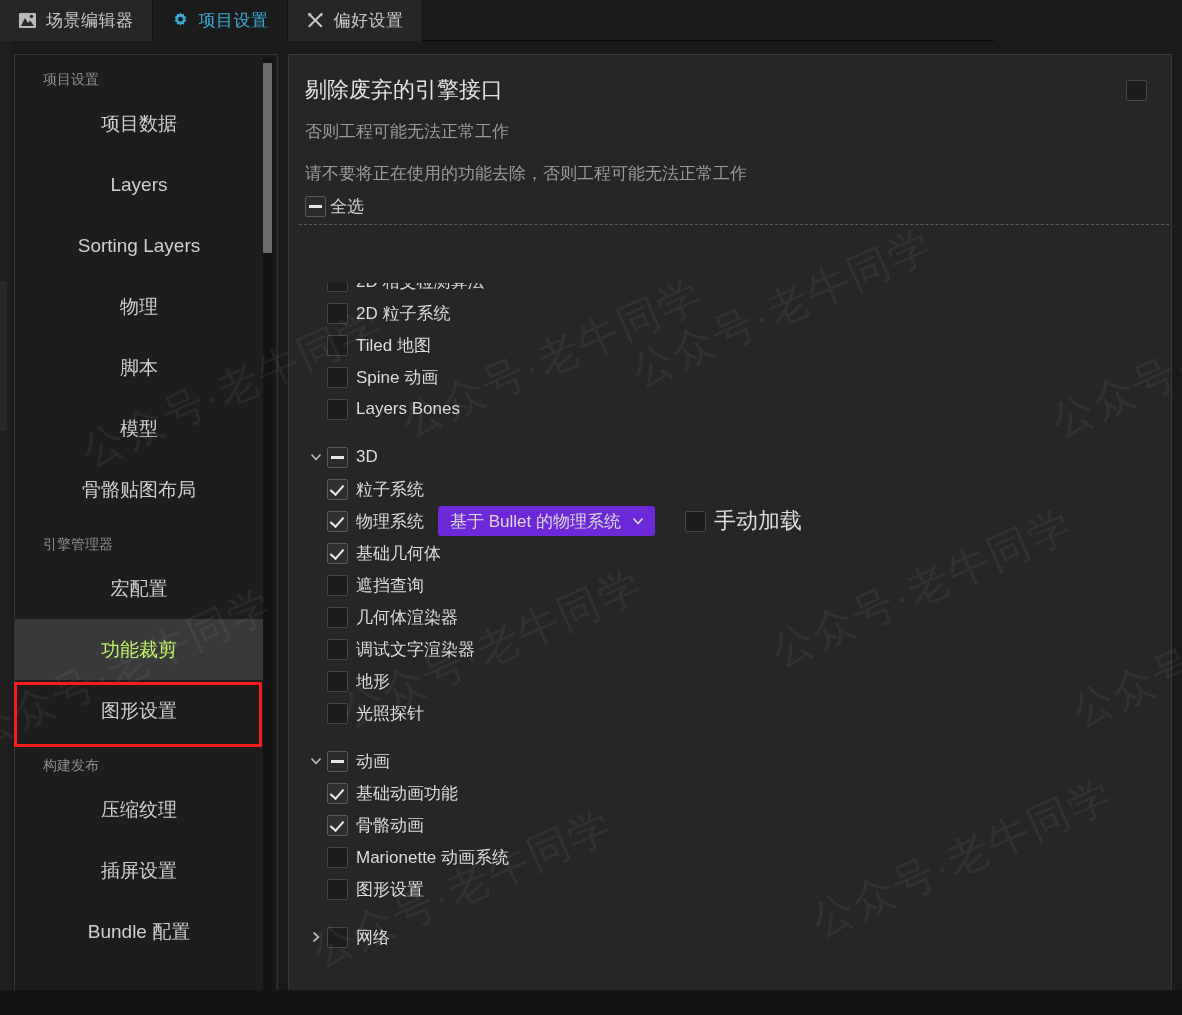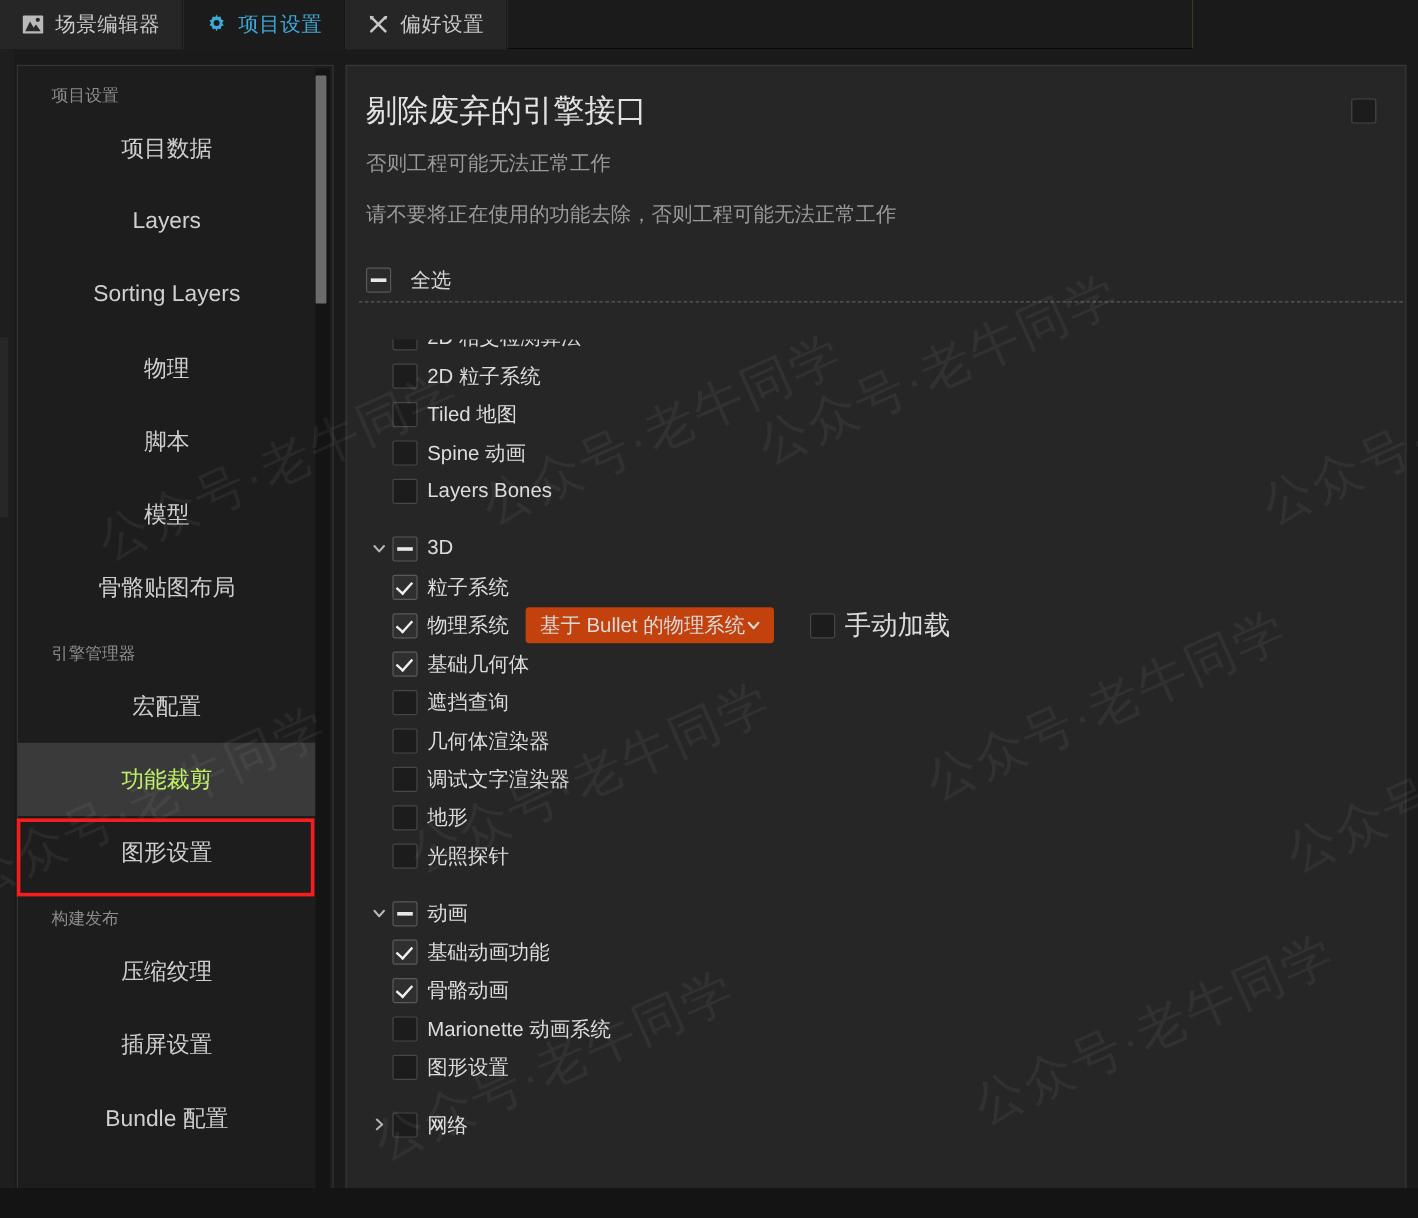--- a/index.html
+++ b/index.html
@@ -103,21 +103,21 @@
     border:1px solid #383838;
     box-sizing:border-box;
     overflow:hidden;
   }
 
   .main-header{
     display:flex;align-items:center;
     padding:20px 24px 0 16px;
   }
   .main-header .htitle{
-    font-size:26px;color:#e2e2e2;flex:1;
+    font-size:22px;color:#e2e2e2;flex:1;
   }
   .cbox{
     width:21px;height:21px;
     background:#1c1c1c;
     border:1px solid #464646;
     box-sizing:border-box;
     display:inline-block;
     position:relative;
     flex:none;
     border-radius:2px;
@@ -134,23 +134,23 @@
     content:"";position:absolute;left:3px;top:8px;
     width:13px;height:3px;background:#e8e8e8;
   }
 
   .hint{
     font-size:17px;color:#9a9a9a;
     padding:12px 0 0 16px;
     line-height:30px;
   }
   .selectall-row{
-    display:flex;align-items:center;gap:16px;
+    display:flex;align-items:center;gap:4px;
     padding:6px 0 6px 16px;
-    font-size:17px;color:#d6d6d6;margin-top:22px;
+    font-size:17px;color:#d6d6d6;
   }
   .dashed-sep{
     border-top:1px dashed #5c5c5c;
     margin:0 2px 0 10px;
   }
 
   
   .tree-scroll{
     position:absolute;left:0;top:228px;width:882px;height:745px;
     overflow:hidden;
@@ -168,22 +168,22 @@
   .trow.group{ font-size:17px; }
   .twist{
     width:22px;flex:none;display:flex;align-items:center;justify-content:center;
     color:#bdbdbd;
   }
   .trow .lbl{ margin-left:8px; }
   .trow.child{ padding-left:38px; }
   .gap{height:16px;}
 
   .dropdown{
-    display:inline-flex;align-items:center;
-    background:#c2410c;
+    display:inline-flex;align-items:center;gap:10px;
+    background:#6d28d9;
     color:#d9d9d9;
     font-size:17px;
     height:30px;
     padding:0 10px 0 12px;
     margin-left:14px;
     border-radius:3px;
   }
   .inline-cb{
     display:inline-flex;align-items:center;gap:8px;
     margin-left:30px;font-size:22px;color:#dcdcdc;

